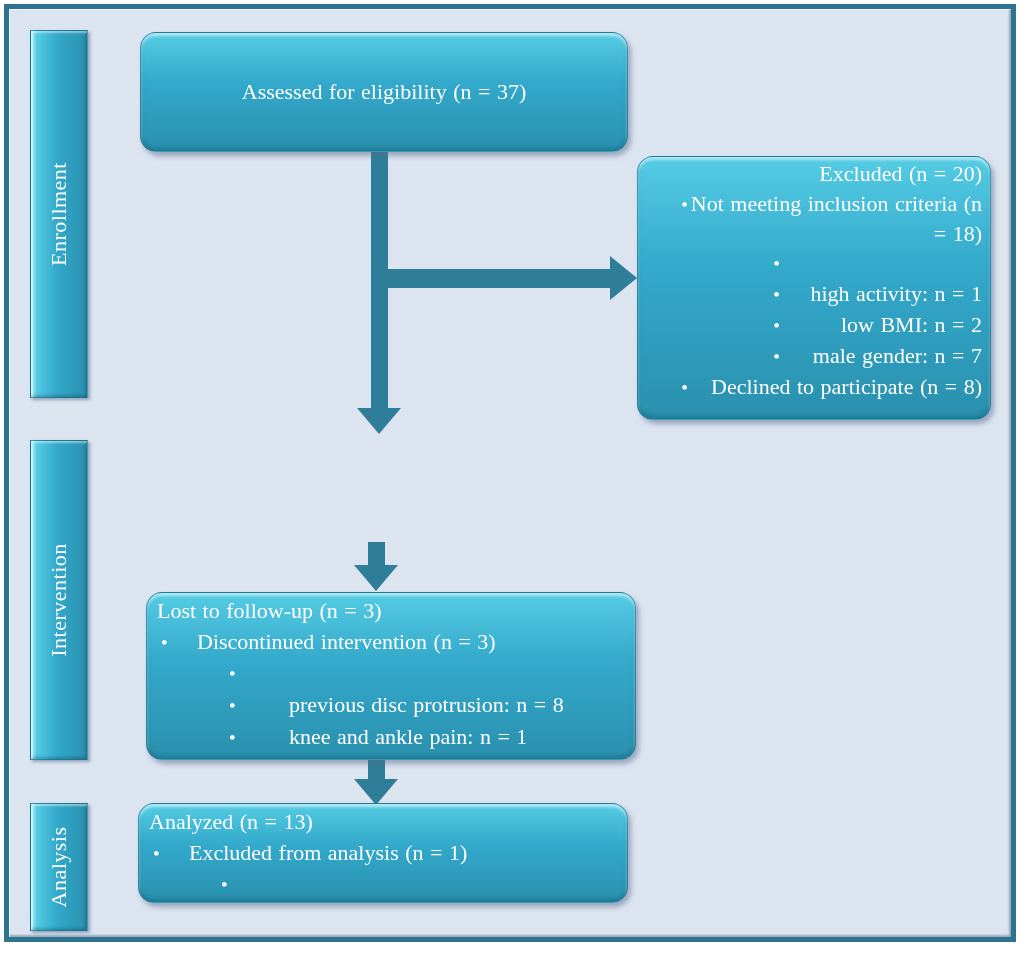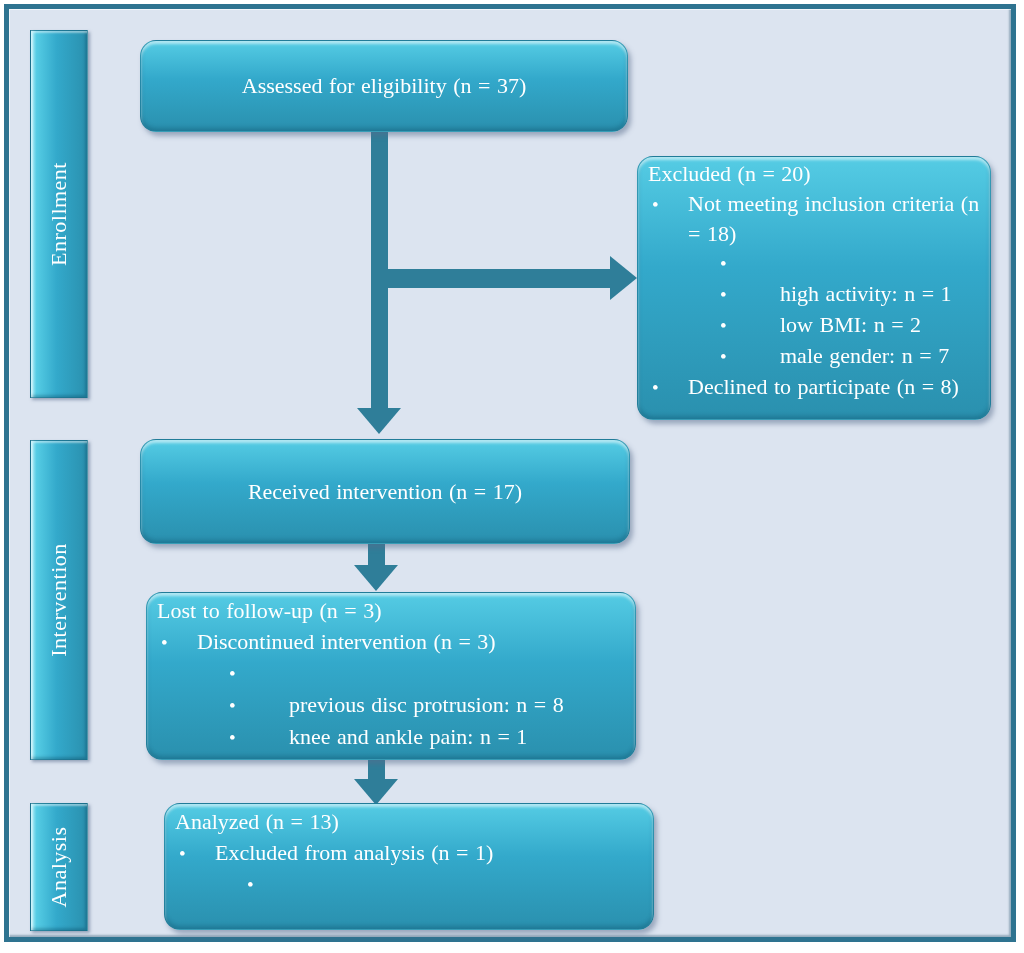--- a/index.html
+++ b/index.html
@@ -62,21 +62,21 @@
     text-align: center;
   }
   .box.multi { padding: 2px 8px 0 10px; }
   .box-title { line-height: inherit; }
   .li { display: flex; align-items: baseline; line-height: inherit; }
   .li .bullet { flex: none; font-size: 19px; }
   .li.l1 .bullet { width: 40px; padding-left: 4px; }
   .li.l2 { margin-left: 62px; }
   .li.l2 .bullet { width: 70px; padding-left: 10px; }
   .li .li-text { flex: 1 1 auto; }
-  .lh30 { line-height: 30px; padding-top: 10px; }
+  .lh30 { line-height: 30px; padding-top: 10px; text-align: right; }
   .lh31 { line-height: 31px; }
   .shaft { position: absolute; background: var(--arrow); }
   .head-down {
     position: absolute; width: 0; height: 0;
     border-left: 22px solid transparent;
     border-right: 22px solid transparent;
     border-top: 26px solid var(--arrow);
   }
   .head-right {
     position: absolute; width: 0; height: 0;
@@ -111,21 +111,21 @@
   </div>
   <div>
     <div class="shaft" style="left:368px; top:542px; width:17px; height:27px;"></div>
     <div class="head-down" style="left:354px; top:565px;"></div>
   </div>
   <div>
     <div class="shaft" style="left:368px; top:758px; width:17px; height:25px;"></div>
     <div class="head-down" style="left:354px; top:779px;"></div>
   </div>
 
-  <div class="box single" style="left:140px; top:40px; width:488px; height:92px;">
+  <div class="box single" style="left:140px; top:32px; width:488px; height:120px;">
     <span>Assessed for eligibility (n = 37)</span>
   </div>
 
   <div class="box multi lh30" style="left:637px; top:156px; width:354px; height:264px;">
     <div class="box-title">Excluded (n = 20)</div>
     <div class="li l1">
       <span class="bullet">•</span>
       <span class="li-text">Not meeting inclusion criteria (n = 18)</span>
     </div>
     <div class="li l2">
@@ -142,44 +142,41 @@
     <div class="li l2">
       <span class="bullet">•</span>
       <span class="li-text">male gender: n = 7</span>
     </div>
     <div class="li l1">
       <span class="bullet">•</span>
       <span class="li-text">Declined to participate (n = 8)</span>
     </div>
   </div>
 
-  <div class="box single" style="left:140px; top:439px; width:490px; height:105px;">
-    <span>Received intervention (n = 17)</span>
-  </div>
 
   <div class="box multi lh31" style="left:146px; top:592px; width:490px; height:168px;">
     <div class="box-title">Lost to follow-up (n = 3)</div>
     <div class="li l1">
       <span class="bullet">•</span>
       <span class="li-text">Discontinued intervention (n = 3)</span>
     </div>
     <div class="li l2">
       <span class="bullet">•</span>
     </div>
     <div class="li l2">
       <span class="bullet">•</span>
       <span class="li-text">previous disc protrusion: n = 8</span>
     </div>
     <div class="li l2">
       <span class="bullet">•</span>
       <span class="li-text">knee and ankle pain: n = 1</span>
     </div>
   </div>
 
-  <div class="box multi lh31" style="left:138px; top:803px; width:490px; height:127px;margin-left:26px;">
+  <div class="box multi lh31" style="left:138px; top:803px; width:490px; height:100px;">
     <div class="box-title">Analyzed (n = 13)</div>
     <div class="li l1">
       <span class="bullet">•</span>
       <span class="li-text">Excluded from analysis (n = 1)</span>
     </div>
     <div class="li l2">
       <span class="bullet">•</span>
     </div>
   </div>
 </div>

